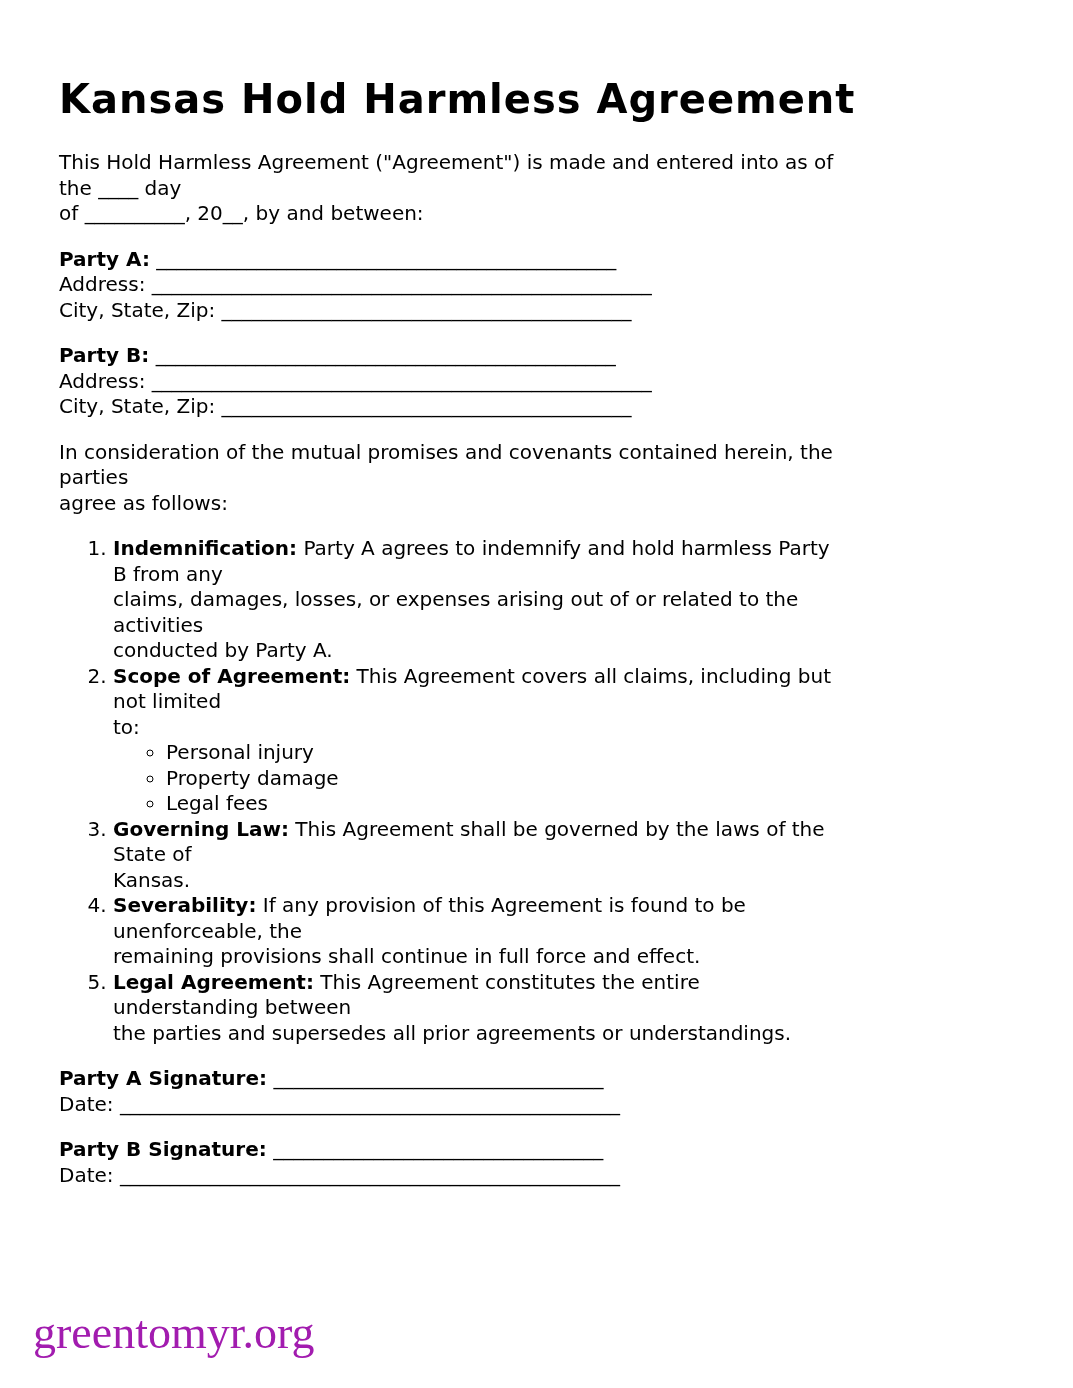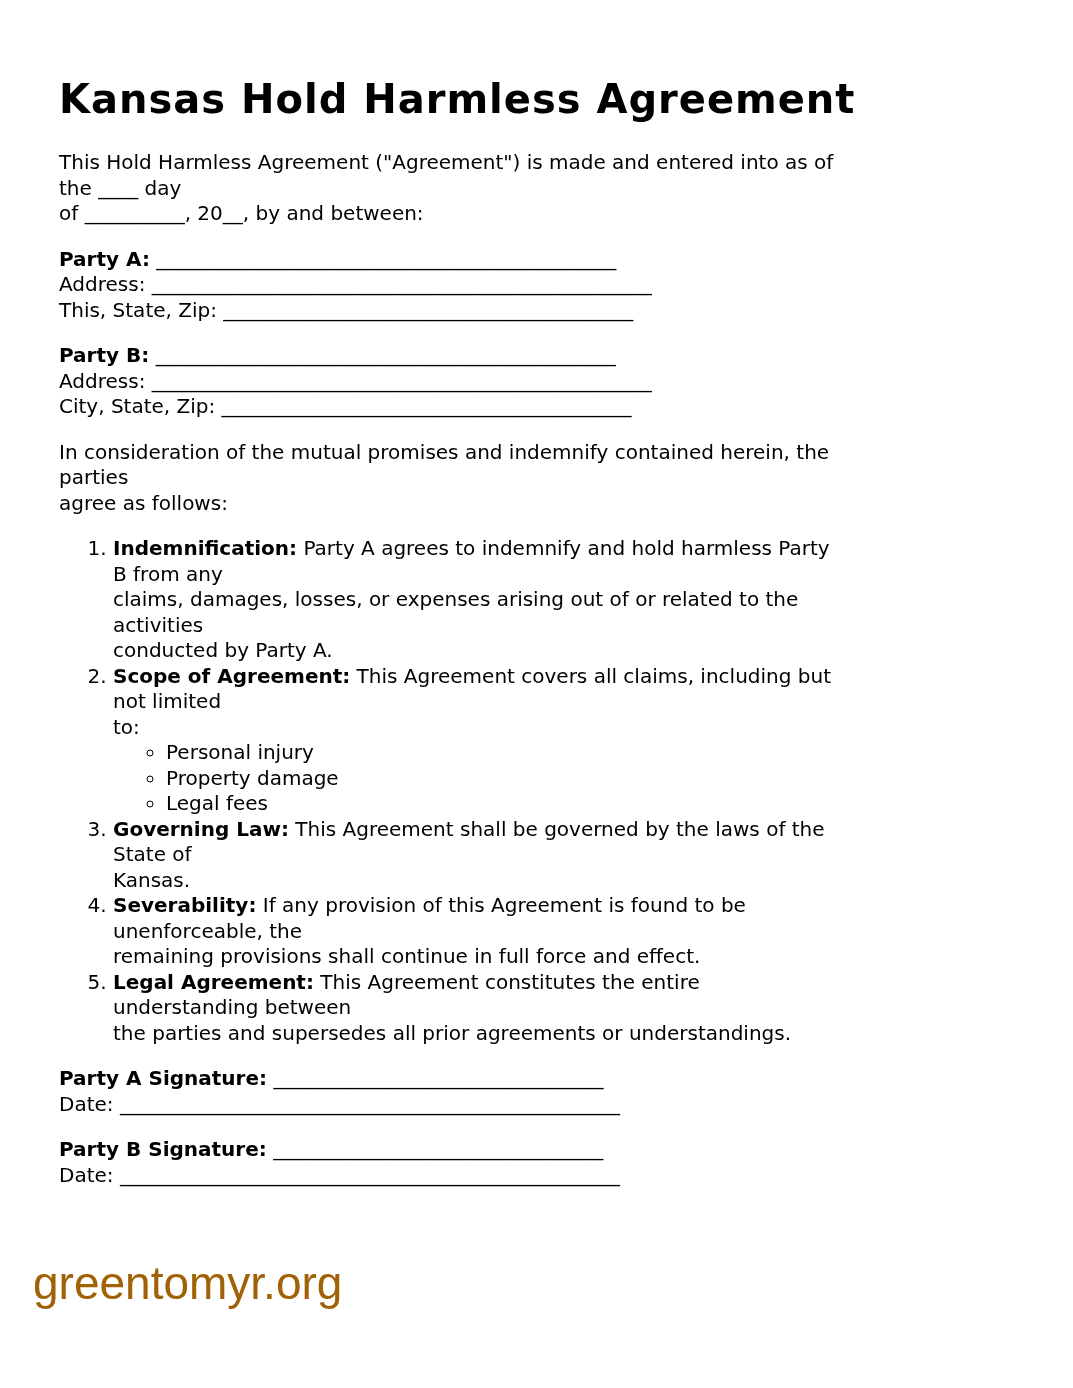--- a/index.html
+++ b/index.html
@@ -33,47 +33,47 @@
   ol.clauses > li { padding: 0; }
   span.txt { white-space: pre-line; }
   ul.sub {
     list-style-type: circle;
     margin: 0;
     padding-left: 53px;
   }
   .watermark {
     position: absolute;
     left: 33px;
-    top: 1260px;
-    font-family: Liberation Sans, sans-serif;
+    top: 1310px;
+    font-family: Liberation Serif, serif;
     font-size: 46px;
     line-height: 46px;
-    color: #a16207;
+    color: #a21caf;
     white-space: nowrap;
   }
 </style>
 </head>
 <body>
 
 <div class="page">
 
   <h1 class="doc-title">Kansas Hold Harmless Agreement</h1>
 
   <p>This Hold Harmless Agreement ("Agreement") is made and entered into as of the ____ day
 of __________, 20__, by and between:</p>
 
   <p><b class="lbl">Party A:</b><span class="txt"> ______________________________________________
 Address: __________________________________________________
-This, State, Zip: _________________________________________</span></p>
+City, State, Zip: _________________________________________</span></p>
 
   <p><b class="lbl">Party B:</b><span class="txt"> ______________________________________________
 Address: __________________________________________________
 City, State, Zip: _________________________________________</span></p>
 
-  <p>In consideration of the mutual promises and indemnify contained herein, the parties
+  <p>In consideration of the mutual promises and covenants contained herein, the parties
 agree as follows:</p>
 
   <ol class="clauses">
     <li><b class="lbl">Indemnification:</b><span class="txt"> Party A agrees to indemnify and hold harmless Party B from any
 claims, damages, losses, or expenses arising out of or related to the activities
 conducted by Party A.</span></li>
     <li><b class="lbl">Scope of Agreement:</b><span class="txt"> This Agreement covers all claims, including but not limited
 to:</span>
       <ul class="sub">
         <li>Personal injury</li>

